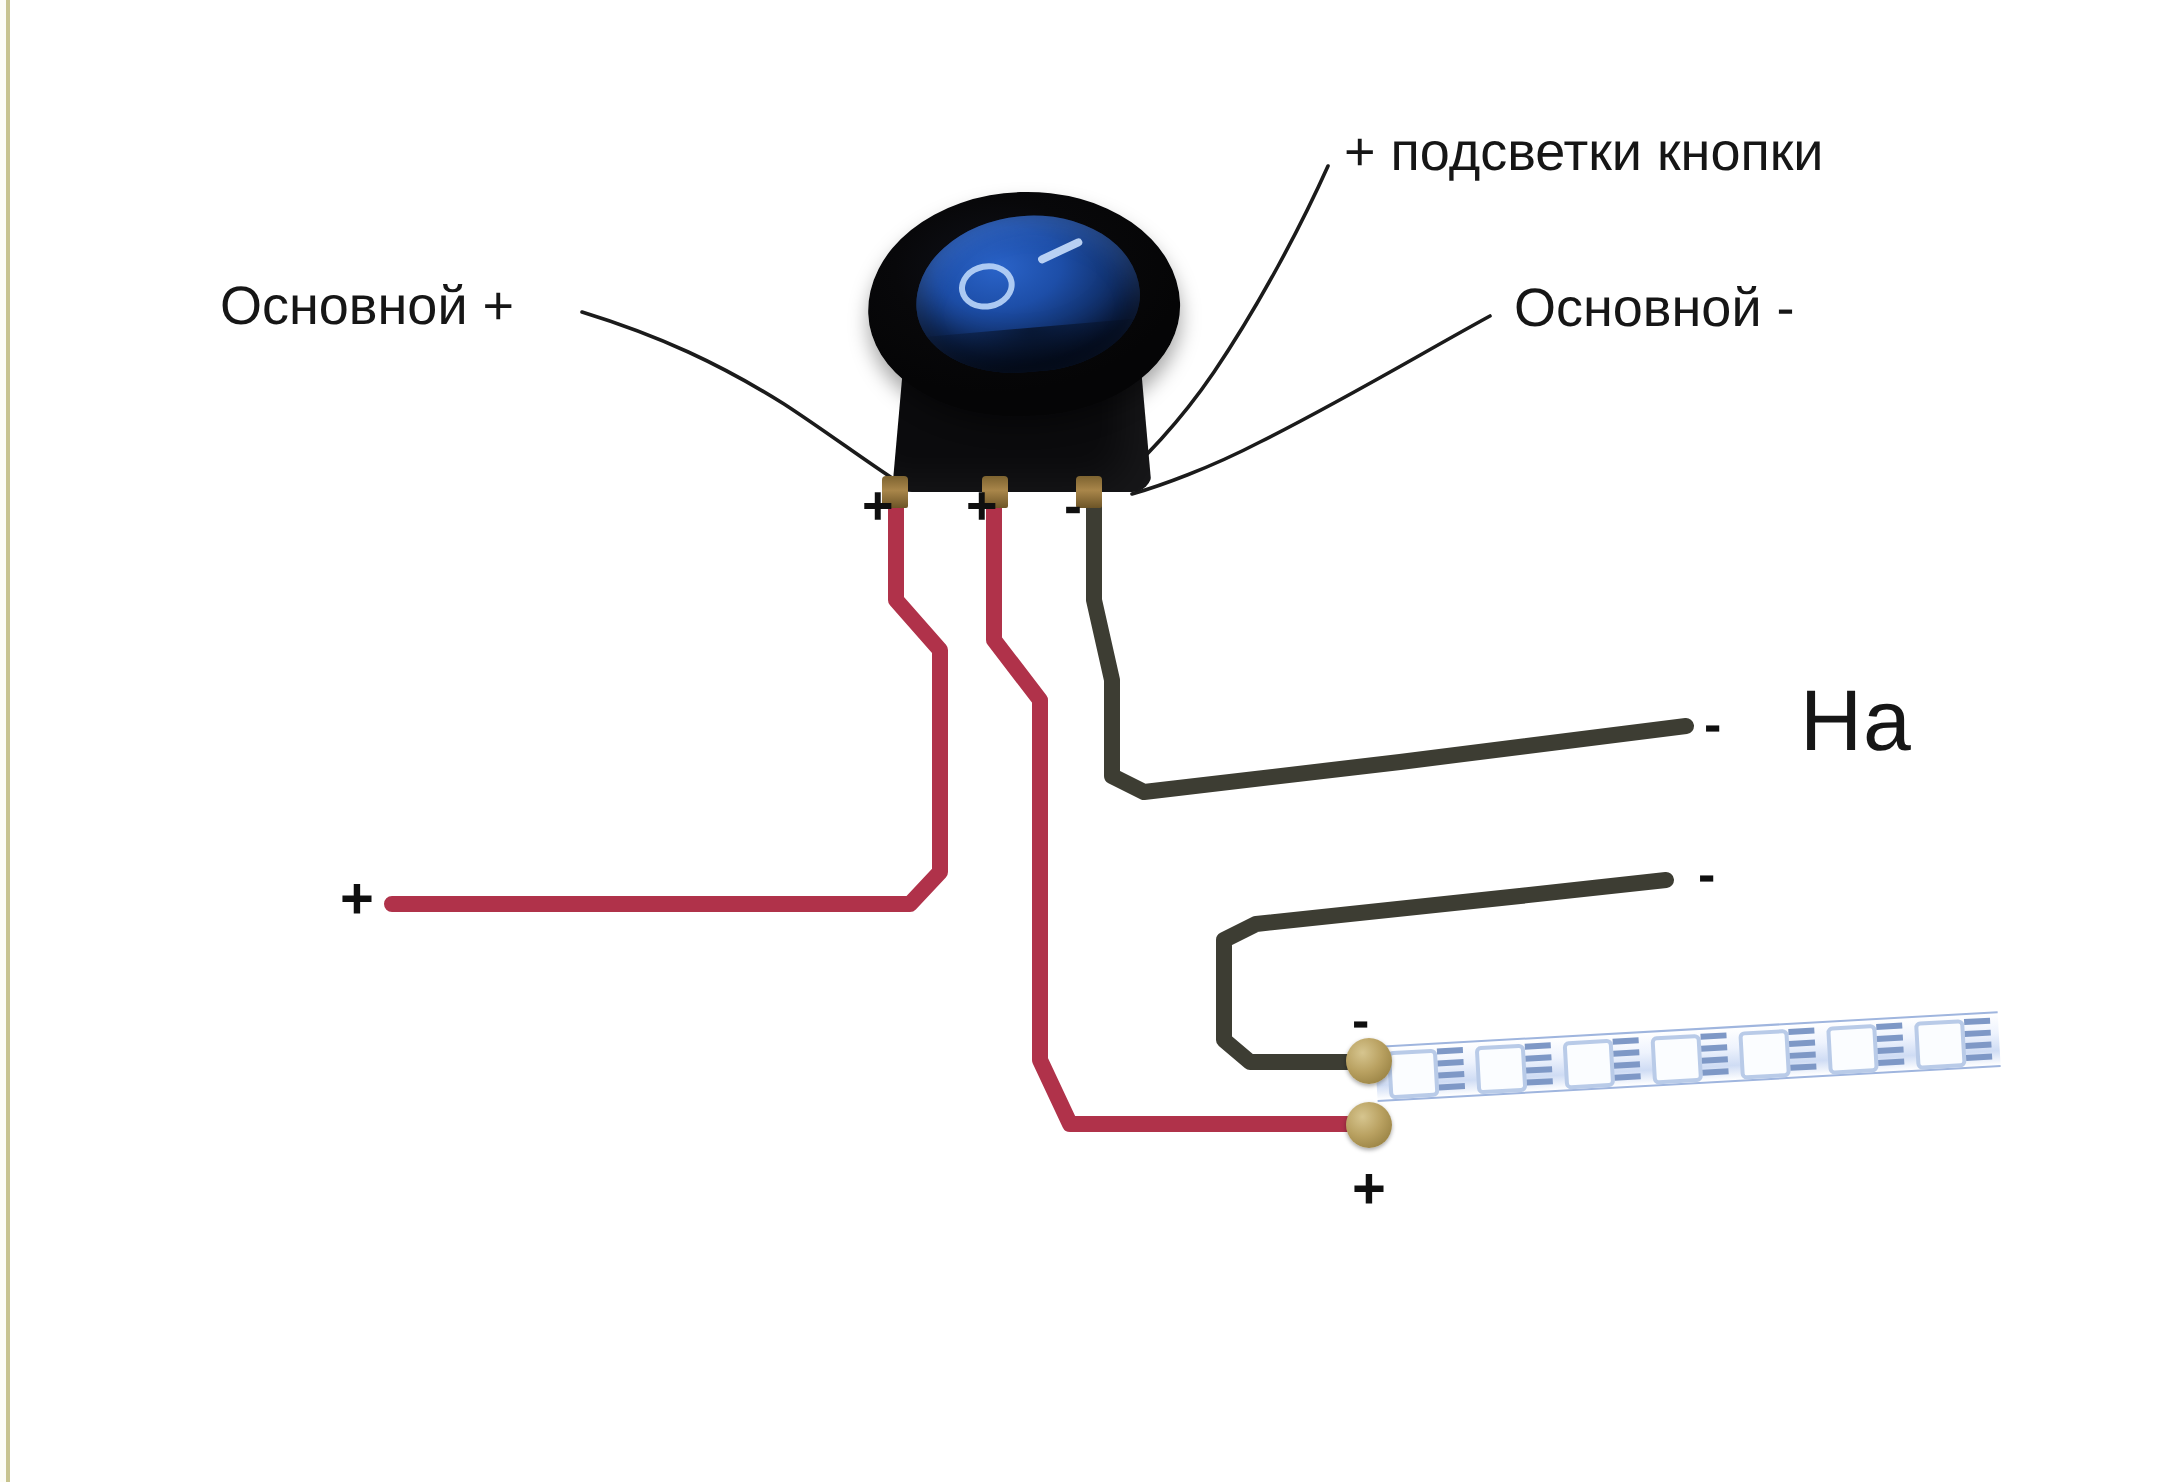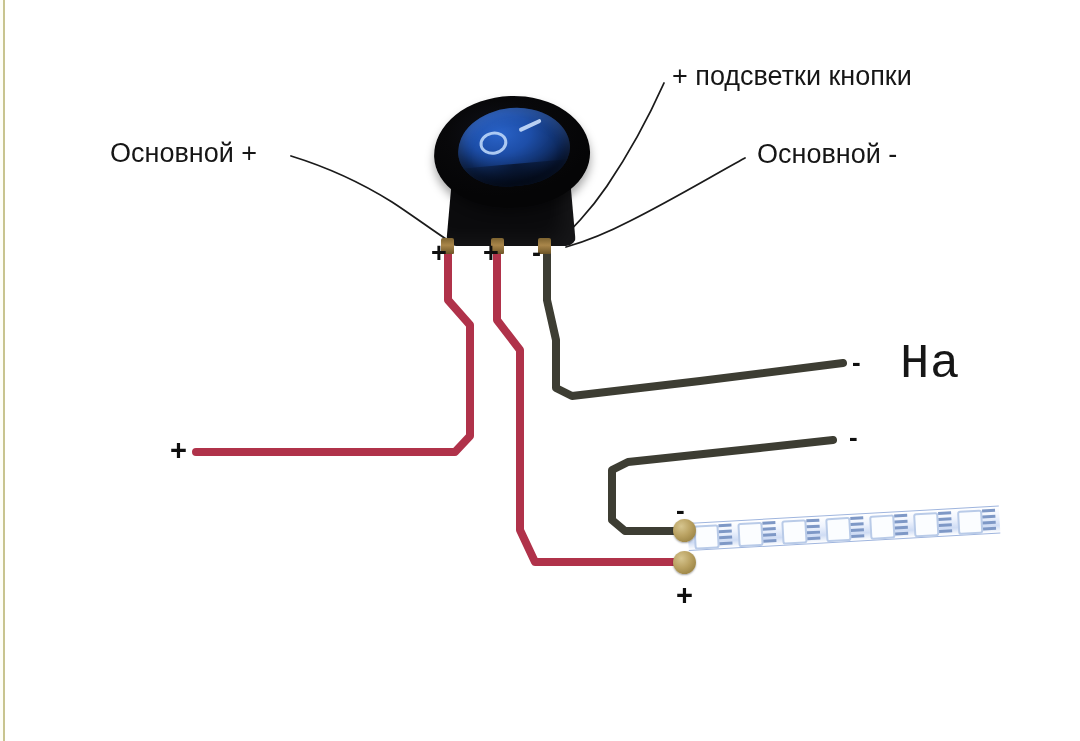--- a/index.html
+++ b/index.html
@@ -39,23 +39,22 @@
   
   .label {
     position: absolute;
     color: #161616;
     font-size: 27px;
     line-height: 1.1;
     white-space: nowrap;
     font-weight: 400;
   }
   .label.big {
-    font-size: 49px;
+    font-size: 43px;
     letter-spacing: .5px;
-    font-family: Liberation Mono, monospace;
   }
   .sign {
     position: absolute;
     color: #0f0f0f;
     font-size: 29px;
     line-height: 1;
     font-weight: 600;
     white-space: nowrap;
   }
   .sign.minus-small {

